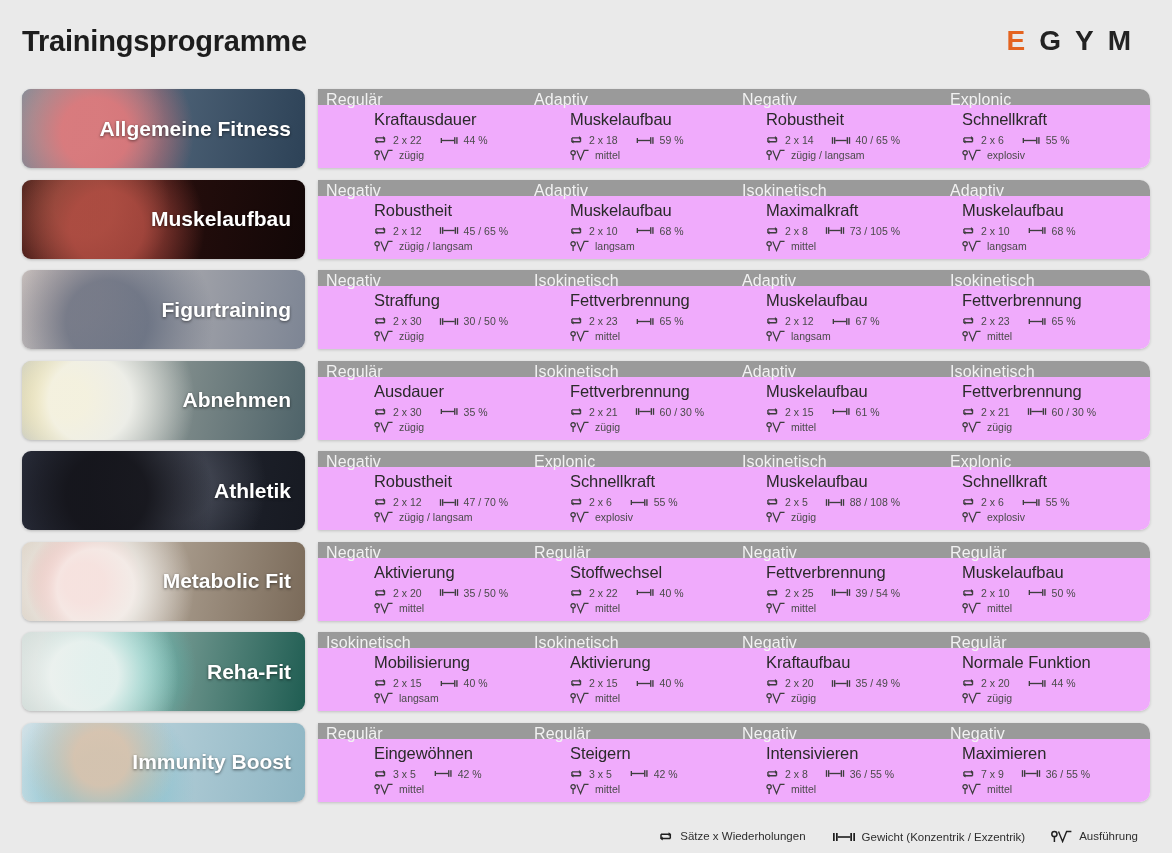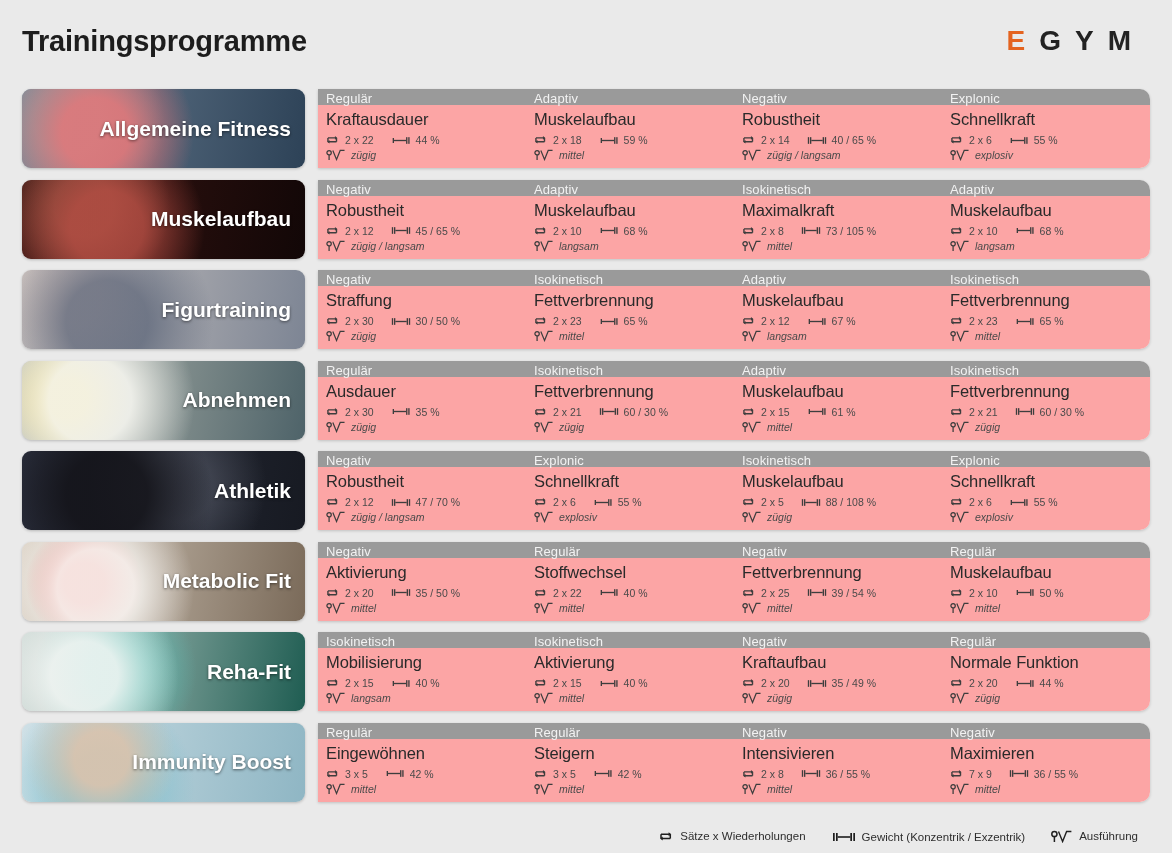--- a/index.html
+++ b/index.html
@@ -47,36 +47,36 @@
   .card {
     position: relative; margin-left: 13px; margin-top: 1px;
     width: 832px; height: 79px;
     border-radius: 0 10px 10px 0;
     background: #fff; overflow: hidden;
     box-shadow: 0 1px 3px rgba(0,0,0,0.18);
   }
   .card-head {
     height: 16px; background: #9a9a9a; display: flex;
   }
-  .card-body { height: 63px; display: flex; background: #fca5a5; }
+  .card-body { height: 63px; display: flex; background: #f0abfc; padding-left: 48px; }
   .cell-head {
-    width: 208px; color: #f2f2f2; font-size: 13px;
+    width: 208px; color: #f2f2f2; font-size: 16px;
     padding: 2px 0 0 8px; letter-spacing: 0.1px;
   }
   .cell {
     width: 208px; padding: 4px 0 0 8px;
   }
   .prog-name {
     font-size: 16.5px; color: #2a2a2a; line-height: 21px; white-space: nowrap;
     letter-spacing: -0.1px;
   }
   .metrics { display: flex; align-items: center; gap: 5px; margin-top: 3px; height: 14px; }
   .metrics .gap { width: 7px; }
   .mval { font-size: 10.5px; color: #4a4a4a; white-space: nowrap; }
-  .tempo { display: flex; align-items: center; gap: 5px; margin-top: 1px; height: 14px; font-style: italic; }
+  .tempo { display: flex; align-items: center; gap: 5px; margin-top: 1px; height: 14px; }
 
   svg.ic { display: block; flex: none; }
 
   
   .legend {
     position: absolute; right: 34px; bottom: 10px;
     display: flex; align-items: center; gap: 26px;
   }
   .legend .item { display: flex; align-items: flex-start; gap: 6px; }
   .legend .item span { font-size: 11.5px; color: #2e2e2e; }

